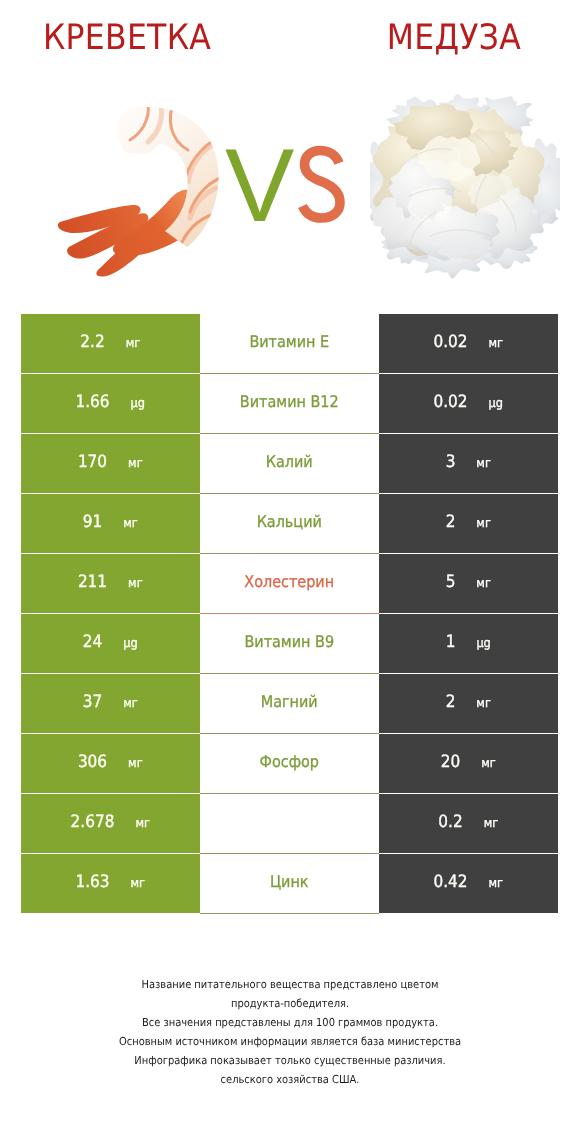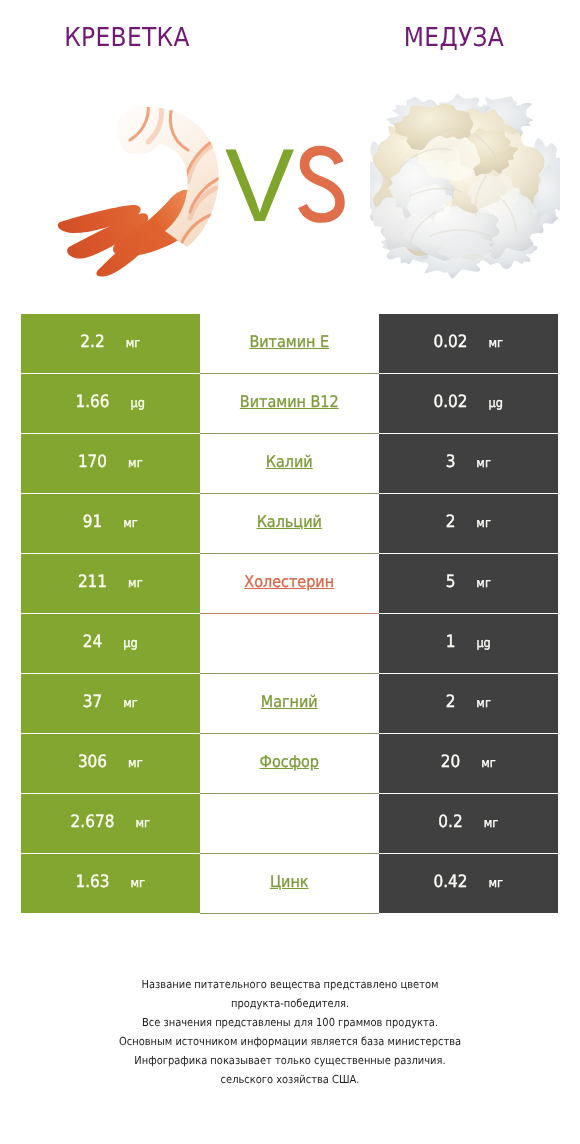--- a/index.html
+++ b/index.html
@@ -1,42 +1,42 @@
 <!DOCTYPE html>
 <html><head>
 <meta charset="utf-8">
 <style>
   html,body{margin:0;padding:0;}
   body{width:580px;height:1144px;background:#ffffff;font-family:"Liberation Sans",sans-serif;overflow:hidden;-webkit-font-smoothing:antialiased;text-rendering:geometricPrecision;}
   .page{position:relative;width:580px;height:1144px;background:#fff;}
 
   
   .hdr{position:absolute;top:0;left:0;width:580px;height:300px;}
-  .title{position:absolute;font-family:"DejaVu Sans Condensed","DejaVu Sans",sans-serif;font-size:26px;font-weight:400;color:#701a75;text-align:center;line-height:27px;white-space:nowrap;letter-spacing:0.3px;}
+  .title{position:absolute;font-family:"DejaVu Sans Condensed","DejaVu Sans",sans-serif;font-size:35px;font-weight:400;color:#b91c1c;text-align:center;line-height:27px;white-space:nowrap;letter-spacing:0.3px;}
   .title.l{left:0;width:254px;top:25px;}
   .title.r{left:290px;width:328px;top:25px;}
   .shrimp{position:absolute;left:50px;top:90px;width:190px;height:190px;}
   .jelly{position:absolute;left:370px;top:90px;width:190px;height:190px;}
   .vs{position:absolute;left:225px;top:134px;width:130px;height:100px;font-size:104px;line-height:104px;font-weight:400;letter-spacing:0px;white-space:nowrap;}
   .vs .v{color:#7FA52C;}
   .vs-s{position:absolute;left:294px;top:140px;width:56px;height:90px;}
 
   
   .table{position:absolute;left:21px;top:313px;width:536.5px;height:600px;}
   .row{position:absolute;left:0;width:536.5px;height:60px;}
   .cell{position:absolute;top:1px;height:59px;display:flex;align-items:center;justify-content:center;box-sizing:border-box;}
   .c1{left:0;width:178.5px;background:#82A62F;color:#fdfff4;}
   .c2{left:178.5px;width:179.5px;background:#fff;height:60px;box-sizing:border-box;top:0;}
   .divider{position:absolute;left:178.5px;width:179.5px;height:1px;}
   .c3{left:358px;width:178.5px;background:#404040;color:#fffdf8;}
   .val{font-family:"DejaVu Sans Condensed","DejaVu Sans",sans-serif;font-weight:400;font-size:17px;letter-spacing:0px;}
   .unit{font-family:"DejaVu Sans Condensed","DejaVu Sans",sans-serif;font-weight:400;font-size:12.6px;margin-left:21px;letter-spacing:0px;}
   .c1 .inner{-webkit-text-stroke:0.35px #fdfff4;}
   .c3 .inner{-webkit-text-stroke:0.35px #fffdf8;}
-  .name{font-family:"DejaVu Sans Condensed","DejaVu Sans",sans-serif;font-weight:400;font-size:16px;color:#7d9c39;-webkit-text-stroke:0.3px #7d9c39;letter-spacing:0px;position:relative;top:-2px;text-decoration:underline;}
+  .name{font-family:"DejaVu Sans Condensed","DejaVu Sans",sans-serif;font-weight:400;font-size:16px;color:#7d9c39;-webkit-text-stroke:0.3px #7d9c39;letter-spacing:0px;position:relative;top:-2px;}
   .name.o{color:#d9694a;-webkit-text-stroke:0.3px #d9694a;}
   .inner{display:flex;align-items:baseline;justify-content:center;margin-top:-3px;}
 
   
   .foot{position:absolute;left:0;top:975px;width:580px;text-align:center;font-family:"DejaVu Sans Condensed","DejaVu Sans",sans-serif;font-size:11px;line-height:19px;color:#1c1c1c;}
 </style>
 </head>
 <body>
 
 <div class="page">
@@ -275,20 +275,23 @@
           </span>
         </div>
       </div>
       <div class="row" style="top: 300px;">
         <div class="cell c1">
           <span class="inner">
             <span class="val">24</span>
             <span class="unit">µg</span>
           </span>
         </div>
+        <div class="cell c2 ">
+          <span class="name">Витамин B9</span>
+        </div>
         <div class="cell c3">
           <span class="inner">
             <span class="val">1</span>
             <span class="unit">µg</span>
           </span>
         </div>
       </div>
       <div class="row" style="top: 360px;">
         <div class="cell c1">
           <span class="inner">

